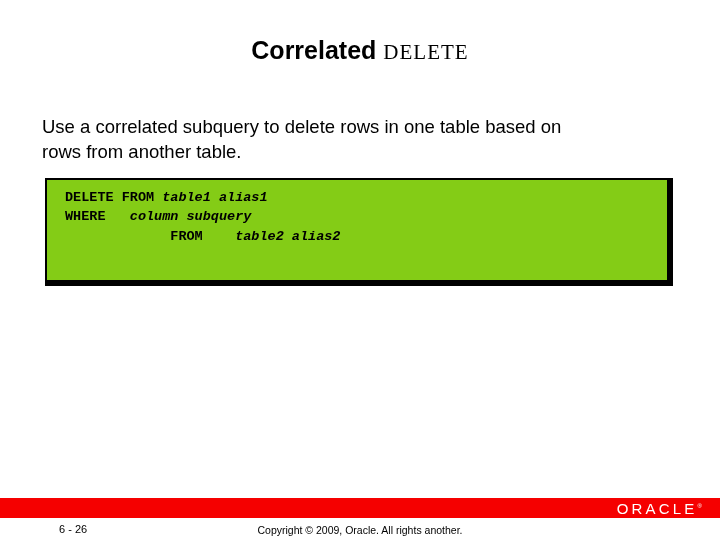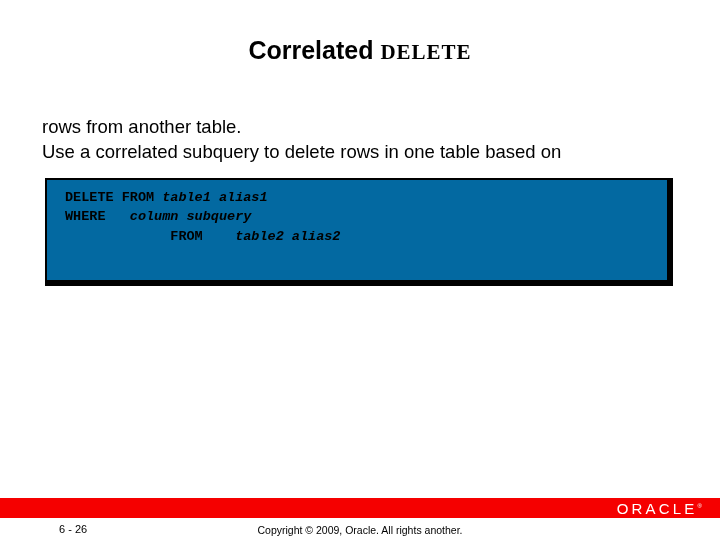--- a/index.html
+++ b/index.html
@@ -27,21 +27,21 @@
   }
   #slide-title .title-main {
     font-family: "Liberation Sans", sans-serif;
     font-weight: bold;
     font-size: 25px;
     color: #000000;
     letter-spacing: 0px;
   }
   #slide-title .title-code {
     font-family: "Liberation Serif", "DejaVu Serif", serif;
-    font-weight: bold;
+    font-weight: normal;
     font-size: 21px;
     color: #000000;
     letter-spacing: 1px;
     margin-left: 7px;
   }
 
   
   #body-text {
     position: absolute;
     left: 42px;
@@ -54,21 +54,21 @@
   }
   #body-text .line { display: block; }
 
   
   #code-block {
     position: absolute;
     left: 45px;
     top: 178px;
     width: 628px;
     height: 108px;
-    background: #0369a1;
+    background: #84cc16;
     box-sizing: border-box;
     border-top: 2px solid #000000;
     border-left: 2px solid #000000;
     border-right: 6px solid #000000;
     border-bottom: 6px solid #000000;
     padding: 8px 0 0 18px;
   }
   #code-block .code-line {
     font-family: "Liberation Mono", "DejaVu Sans Mono", monospace;
     font-size: 13.5px;
@@ -134,22 +134,22 @@
   }
 </style>
 </head>
 <body>
 
 <div id="slide-title">
   <span class="title-main">Correlated</span><span class="title-code">DELETE</span>
 </div>
 
 <div id="body-text">
+  <span class="line">Use a correlated subquery to delete rows in one table based on</span>
   <span class="line">rows from another table.</span>
-  <span class="line">Use a correlated subquery to delete rows in one table based on</span>
 </div>
 
 <div id="code-block">
   <div class="code-line"><span class="kw">DELETE FROM </span><span class="ph">table1 alias1</span></div>
   <div class="code-line"><span class="kw">WHERE   </span><span class="ph">column subquery</span></div>
   <div class="code-line"><span class="kw">             FROM    </span><span class="ph">table2 alias2</span></div>
 </div>
 
 <div id="footer-bar">
   <div id="oracle-logo"><span>ORACLE</span><span class="tm">®</span></div>

